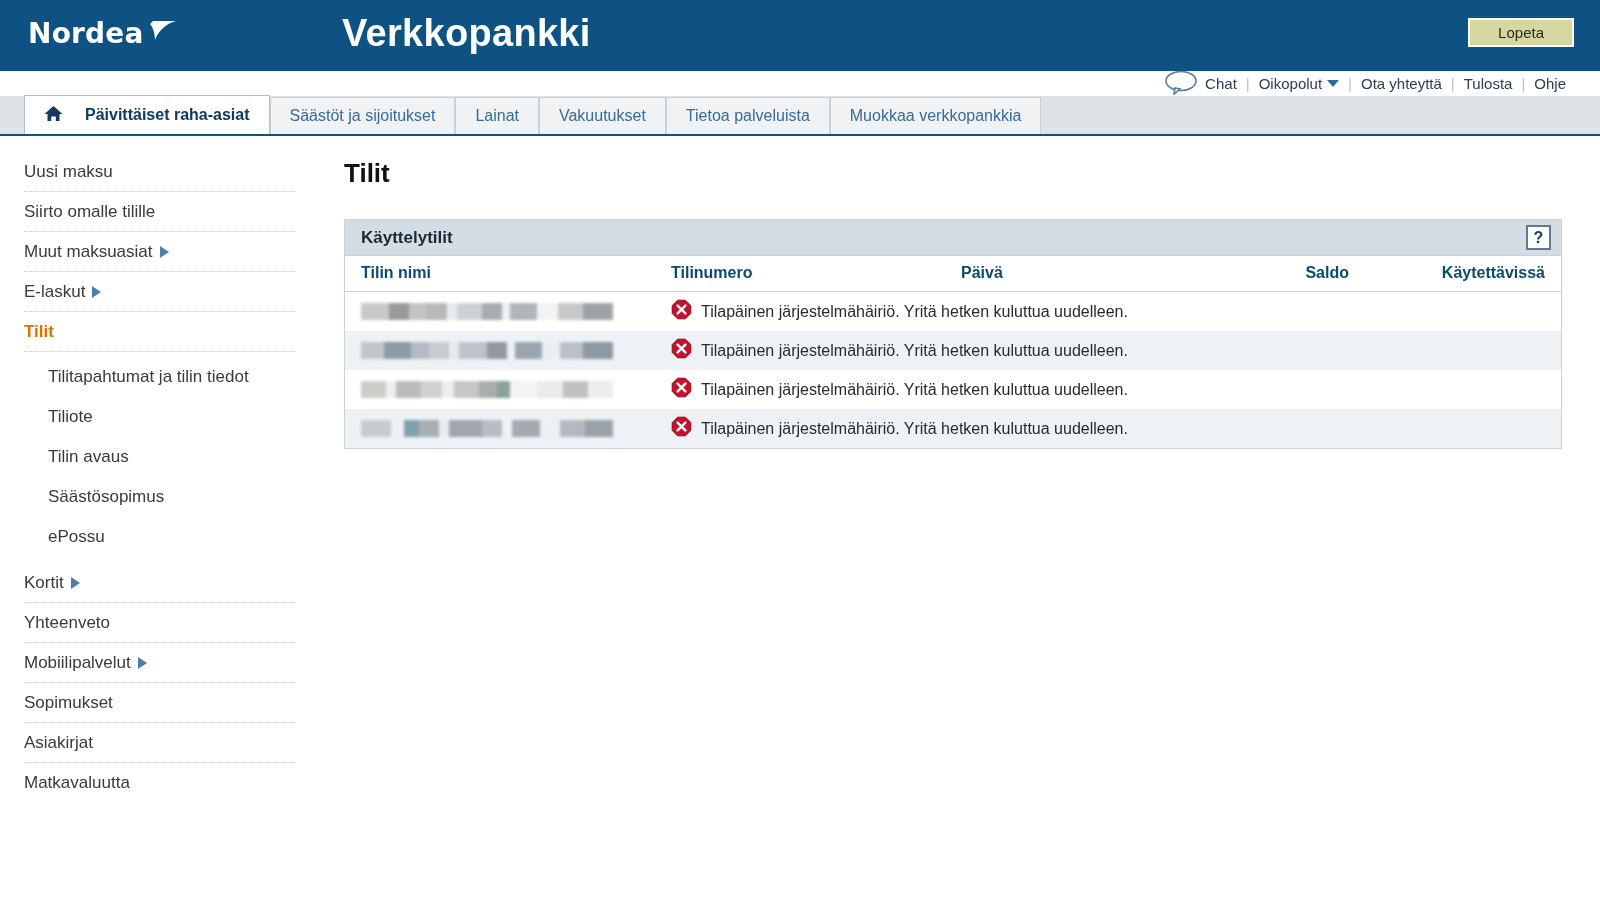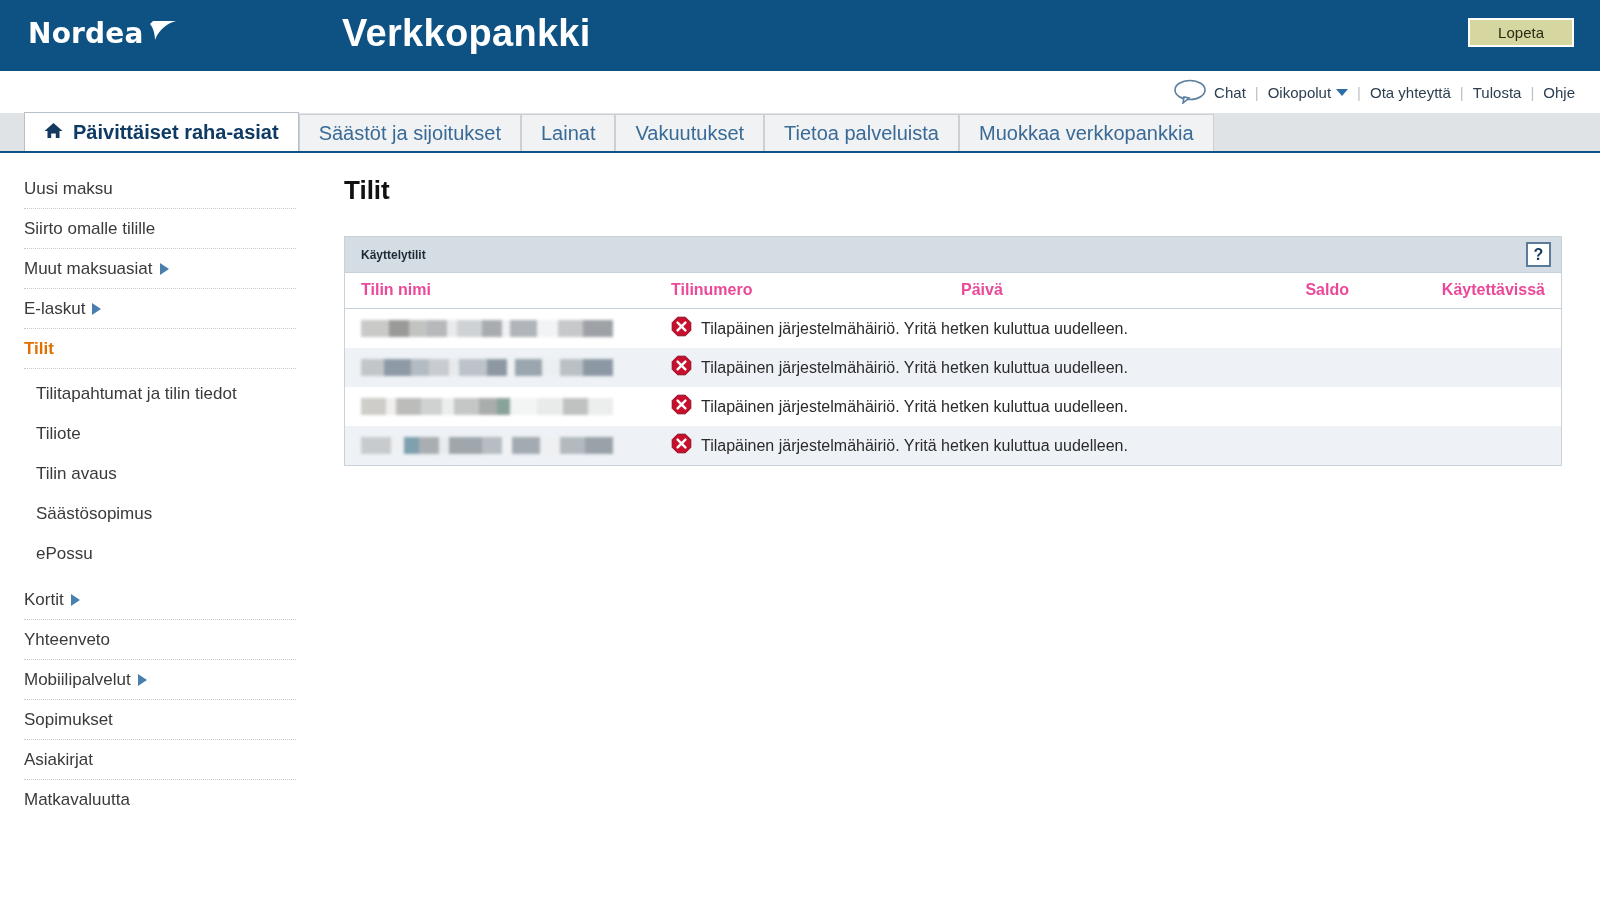--- a/index.html
+++ b/index.html
@@ -52,26 +52,26 @@
     font-size: 15px;
     padding: 4px 28px;
     cursor: pointer;
     font-family: "Liberation Sans", sans-serif;
   }
 
   .blue-rule { height: 5px; background: #0d5283; }
 
   
   .utilbar {
-    height: 42px;
+    height: 25px;
     background: #ffffff;
     display: flex;
     align-items: center;
     justify-content: flex-end;
-    padding-right: 25px;
+    padding-right: 34px;
     font-size: 15px;
     color: #2c3e50;
   }
   .utilbar a {
     color: #2c3e50;
     text-decoration: none;
     cursor: pointer;
     white-space: nowrap;
   }
   .util-sep { color: #b9c3cc; margin: 0 9px; }
@@ -93,23 +93,23 @@
     display: flex;
     align-items: flex-end;
     padding-left: 24px;
     border-bottom: 2px solid #0d5283;
     position: relative;
   }
   .tab {
     height: 37px;
     display: flex;
     align-items: center;
-    gap: 10px;
+    gap: 22px;
     padding: 0 19px;
-    font-size: 20px;
+    font-size: 16px;
     color: #3a6a96;
     background: #f0f2f4;
     border-left: 1px solid #c9d0d6;
     border-right: 1px solid #c9d0d6;
     border-top: 1px solid #c9d0d6;
     cursor: pointer;
     white-space: nowrap;
   }
   .tab.active {
     background: #ffffff;
@@ -136,21 +136,21 @@
     color: #3a3a3a;
     border-bottom: 1px dotted #c3ccd4;
     cursor: pointer;
     display: flex;
     align-items: center;
     gap: 7px;
   }
   .nav-item.active { color: #e07000; font-weight: bold; }
   .nav-item.no-rule { border-bottom: none; }
   .sub-item {
-    margin: 0 22px 0 36px;
+    margin: 0 22px 0 48px;
     padding: 9px 0 8px 0;
     font-size: 17px;
     color: #3a3a3a;
     cursor: pointer;
     line-height: 1.35;
   }
   .sub-list { padding: 5px 0 6px 0; }
   .caret-right {
     display: inline-block;
     width: 0; height: 0;
@@ -171,36 +171,36 @@
   .panel { width: 100%; border: 1px solid #c8d2da; border-top: none; }
   .panel-head {
     background: #d5dde4;
     height: 37px;
     display: flex;
     align-items: center;
     justify-content: space-between;
     padding: 0 10px 0 16px;
     border: 1px solid #c8d2da;
   }
-  .panel-head-title { font-size: 12px; font-weight: bold; color: #1c2a35; }
+  .panel-head-title { font-size: 17px; font-weight: bold; color: #1c2a35; }
   .help-box {
     width: 25px; height: 25px;
     border: 2px solid #5a7b99;
     display: flex; align-items: center; justify-content: center;
     background: #ffffff;
     font-size: 16px; font-weight: bold; color: #14395e;
     cursor: pointer;
   }
 
   table.accounts { width: 100%; border-collapse: collapse; table-layout: fixed; }
   table.accounts th {
     text-align: left;
     font-size: 16px;
     font-weight: bold;
-    color: #ec4899;
+    color: #0c4a6e;
     padding: 8px 10px 9px 16px;
     background: #ffffff;
     border-bottom: 1px solid #c8d2da;
   }
   table.accounts th.num { text-align: right; padding-right: 16px; }
   table.accounts th.c-name { width: 310px; }
   table.accounts th.c-number { width: 290px; }
   table.accounts th.c-date { width: 270px; }
   table.accounts th.c-balance { width: 150px; }
 

